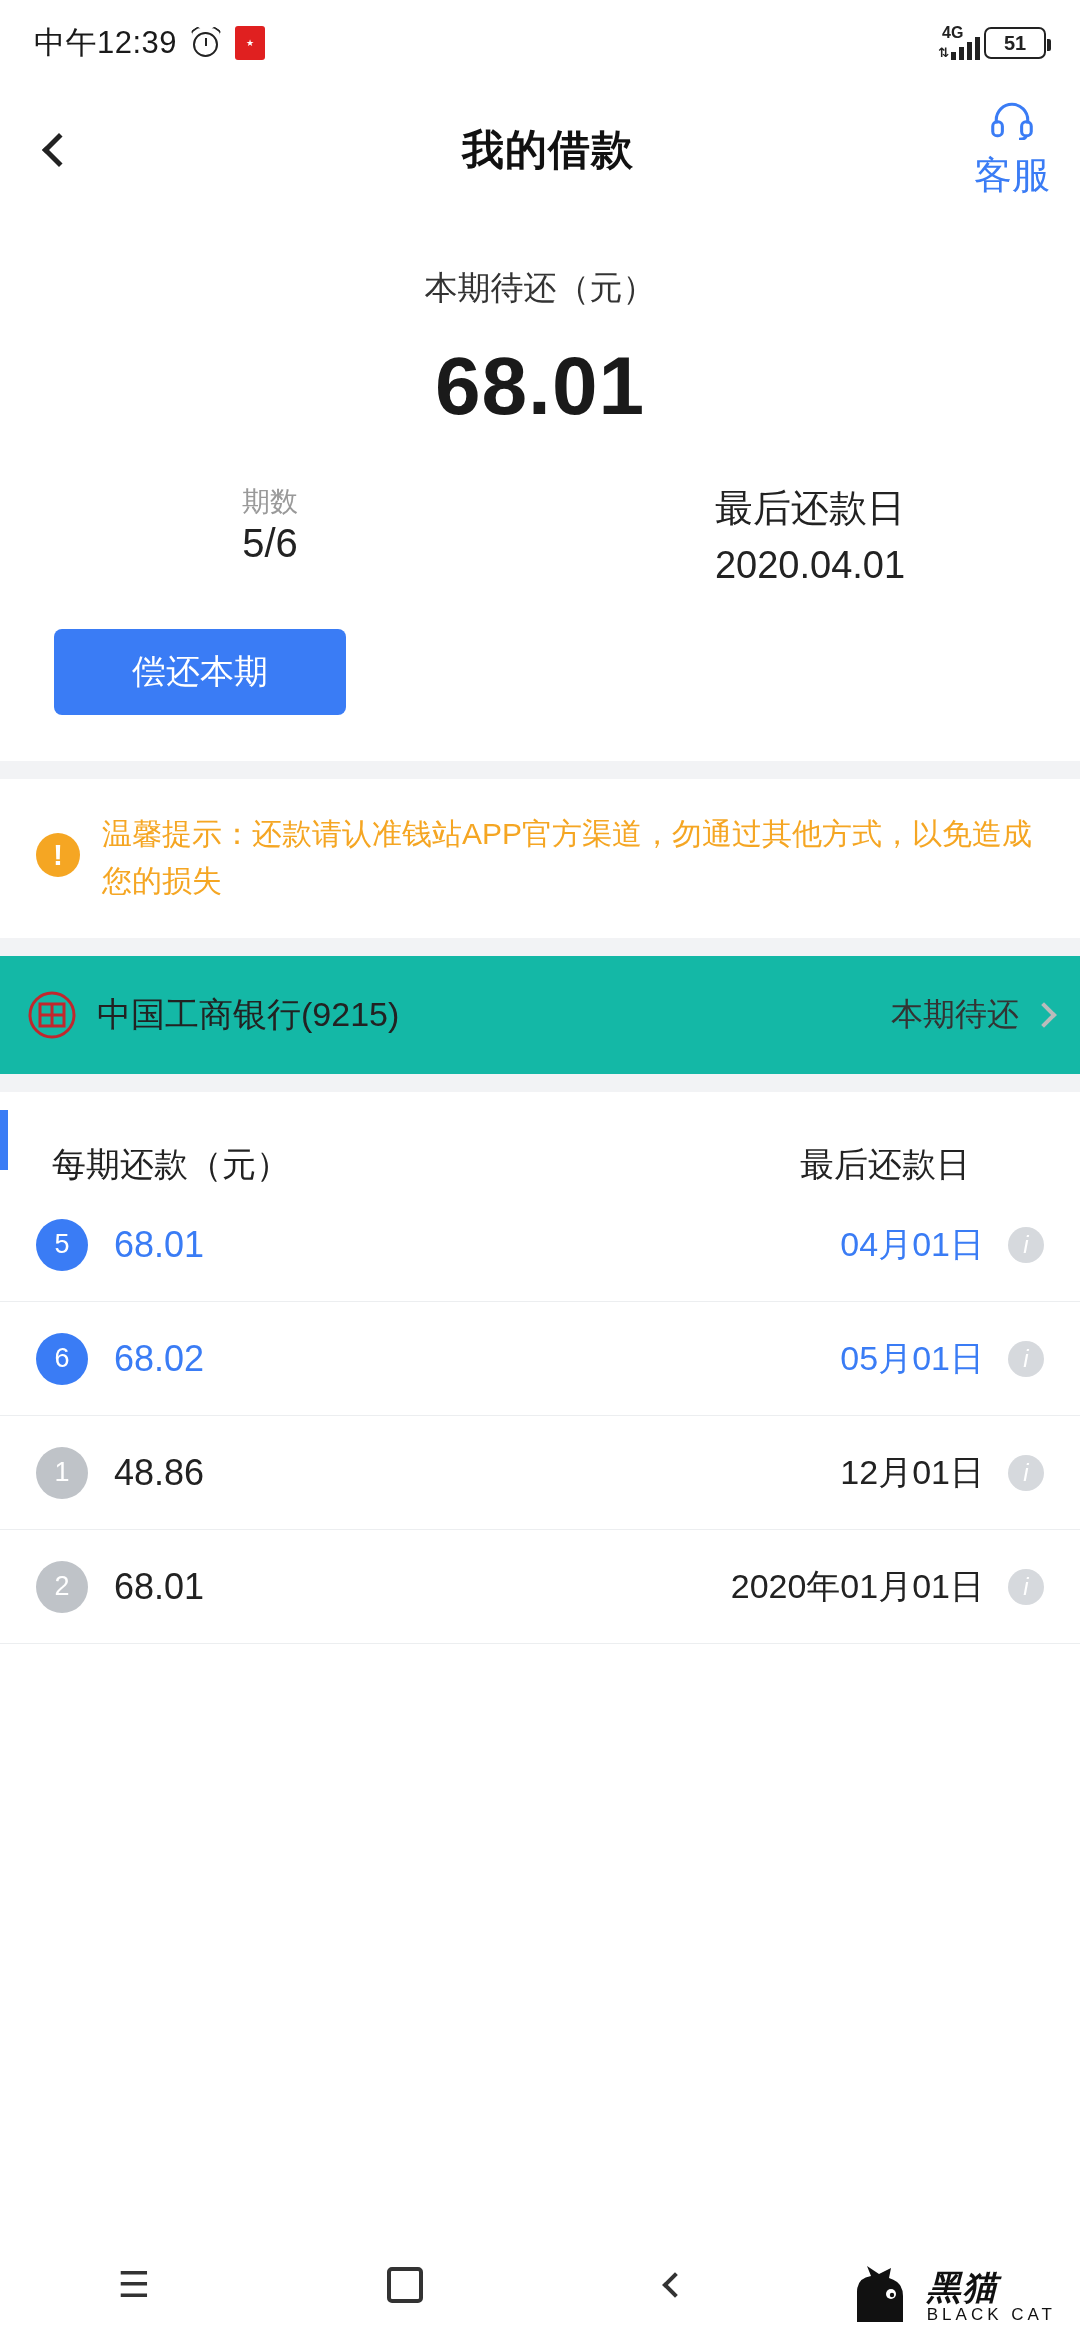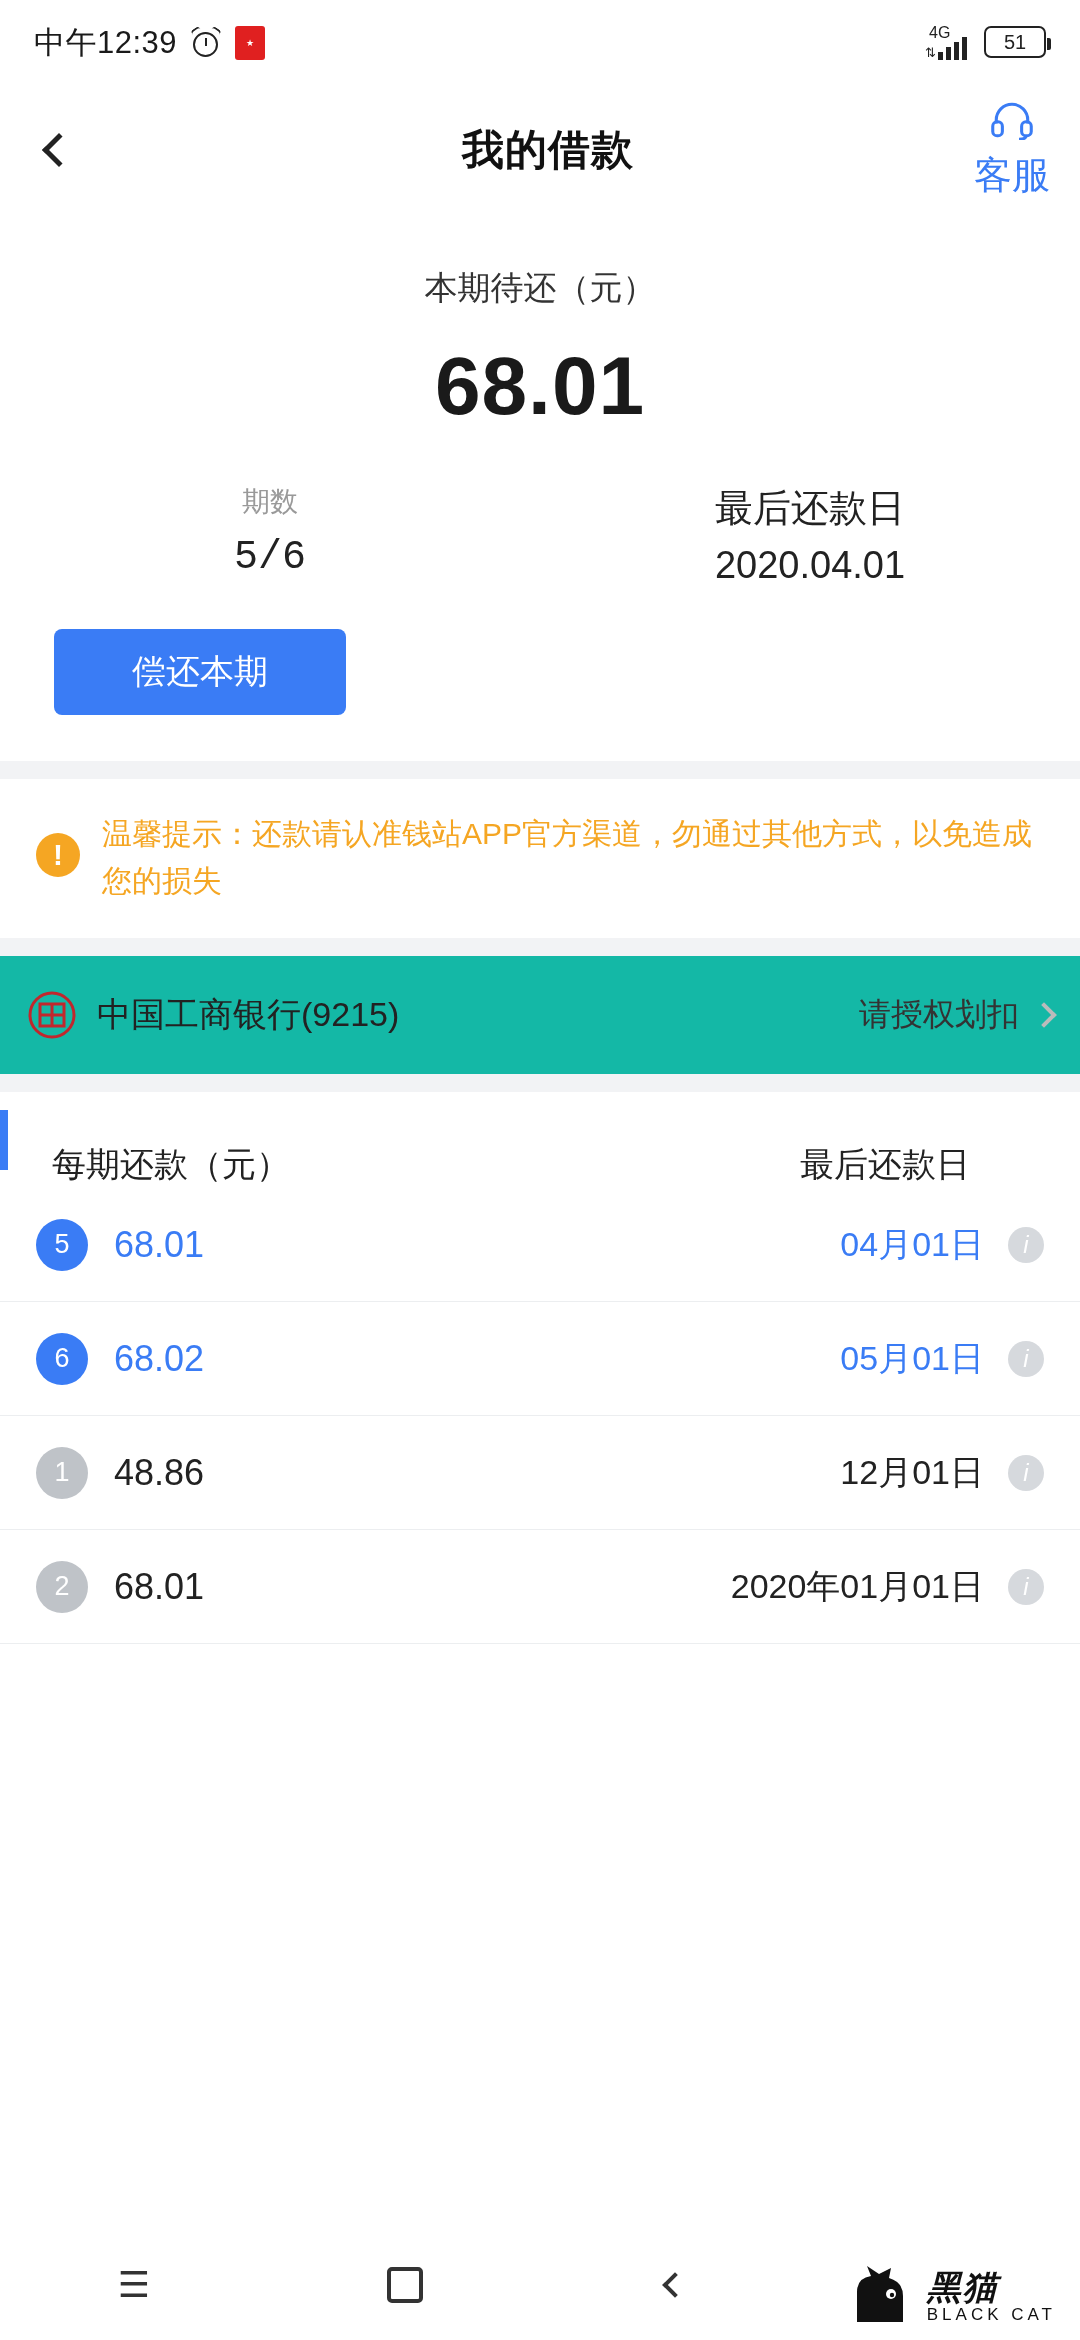--- a/index.html
+++ b/index.html
@@ -29,21 +29,21 @@
   .alarm-ico .ear-l { left:0; transform:rotate(-35deg); }
   .alarm-ico .ear-r { right:0; transform:rotate(35deg); }
   .alarm-ico .hand {
     position:absolute; left:14px; top:10px; width:2px; height:8px; background:#222;
   }
   .redapp {
     width:30px; height:34px; background:#e02020; border-radius:3px;
     display:flex; align-items:center; justify-content:center;
     font-size:9px; color:#fff; line-height:1;
   }
-  .sb-right { display:flex; align-items:flex-start; gap:17px; }
+  .sb-right { display:flex; align-items:center; gap:4px;font-weight:bold; }
   .net { position:relative; display:flex; align-items:flex-end; height:34px; }
   .net .g4 { font-size:16px; color:#222; position:absolute; top:-2px; left:4px; }
   .net .arrows { font-size:13px; color:#222; margin-right:2px; align-self:flex-end;}
   .bars { display:flex; align-items:flex-end; gap:3px; height:26px; margin-top:8px;}
   .bars i { width:5px; background:#222; display:block; }
   .bars i:nth-child(1){height:8px;} .bars i:nth-child(2){height:13px;}
   .bars i:nth-child(3){height:18px;} .bars i:nth-child(4){height:23px;}
   .batt {
     width:62px; height:32px; border:2.5px solid #222; border-radius:7px;
     display:flex; align-items:center; justify-content:center;
@@ -84,21 +84,21 @@
   
   .card { background:#fff; padding-top:52px; }
   .amt-label { text-align:center; font-size:33px; color:#333; }
   .amt-value {
     text-align:center; font-size:82px; font-weight:bold; color:#1a1a1a;
     margin-top:28px; letter-spacing:1px;
   }
   .meta { display:flex; margin-top:50px; }
   .meta-col { flex:1; text-align:center; }
   .meta-col.left .m-label { font-size:28px; color:#999; }
-  .meta-col.left .m-value { font-size:40px; color:#222; margin-top:14px;font-family:Liberation Mono, monospace; }
+  .meta-col.left .m-value { font-size:40px; color:#222; margin-top:0; }
   .meta-col.right .m-label { font-size:38px; color:#222; }
   .meta-col.right .m-value { font-size:38px; color:#222; margin-top:10px; }
 
   .btn-row {
     display:flex; justify-content:space-between; padding:42px 54px 46px 54px;
   }
   .btn {
     width:296px; height:86px; border-radius:8px; display:flex;
     align-items:center; justify-content:center; font-size:34px;
   }
@@ -268,21 +268,21 @@
   <div class="gap"></div>
 
   <div class="bank">
     <svg class="bank-logo" viewBox="0 0 50 50">
       <circle cx="25" cy="25" r="22" fill="none" stroke="#c1272d" stroke-width="3"></circle>
       <rect x="13" y="14" width="24" height="22" fill="none" stroke="#c1272d" stroke-width="3"></rect>
       <path d="M13 25 H37 M25 14 V36" stroke="#c1272d" stroke-width="3"></path>
     </svg>
     <span class="bank-name">中国工商银行(9215)</span>
     <span class="bank-right">
-      <span>请授权划扣</span>
+      <span>本期待还</span>
       <span class="arw"></span>
     </span>
   </div>
 
   <div class="gap"></div>
 
   <div class="sched-head">
     <span class="sh-left">每期还款（元）</span>
     <span class="sh-right">最后还款日</span>
   </div>

